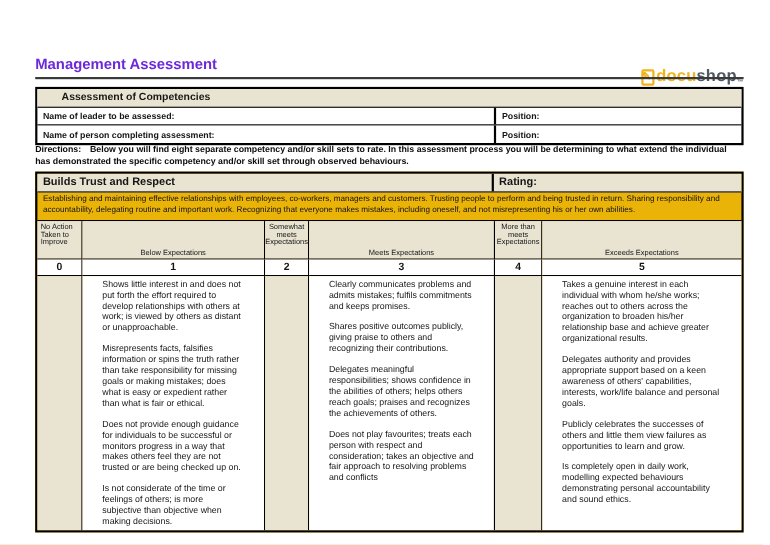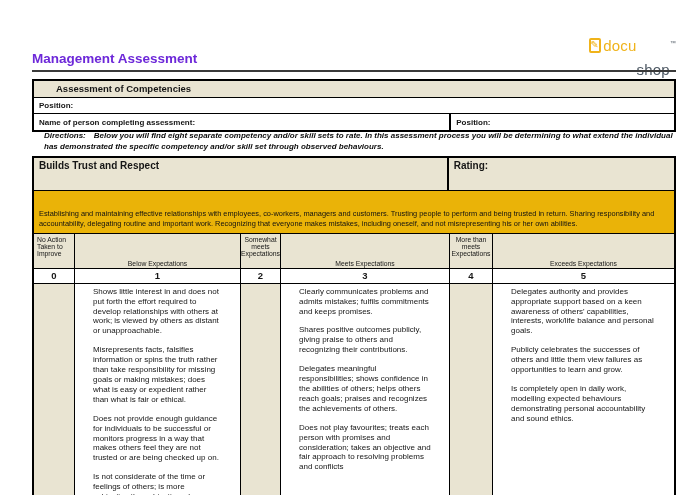--- a/index.html
+++ b/index.html
@@ -1,48 +1,48 @@
 <!DOCTYPE html>
 <html><head>
 <meta charset="utf-8">
 <style>
   * { box-sizing: border-box; margin: 0; padding: 0; }
   html,body { width:700px; height:495px; background:#ffffff; }
   body { font-family:"Liberation Sans", sans-serif; color:#161616; }
   .page { position:relative; width:700px; height:495px; overflow:hidden; background:#fff; }
 
   
-  .logo { position:absolute; top:13px; right:24px; display:flex; align-items:center; font-weight:normal; font-size:15px; letter-spacing:.2px; }
+  .logo { position:absolute; top:13px; right:24px; display:flex; align-items:flex-end; font-weight:bold; font-size:15px; letter-spacing:.2px; }
   .logo-icon { display:inline-block; width:12px; height:15px; border:2px solid #F0B31A; border-radius:2px; margin-right:2px; position:relative; }
   .logo-icon::after { content:"✎"; position:absolute; left:-1px; top:-1px; font-size:10px; color:#F0B31A; }
   .logo-docu { color:#F0B31A; }
   .logo-shop { color:#4E5964;margin-top:48px; }
   .logo-tm { font-size:6px; color:#4E5964; vertical-align:top; margin-top:-6px; }
 
   .title { position:absolute; top:51px; left:32px; font-size:13.5px; font-weight:bold; color:#6d28d9; }
   .rule { position:absolute; top:70px; left:32px; width:644px; border-top:2px solid #3a3a3a; }
 
   
   .table1 { position:absolute; top:79px; left:32px; width:644px; border:2px solid #000; background:#fff; }
   .t1-header { background:#E9E4D2; font-weight:bold; font-size:9.5px; padding:2px 22px 3px; border-bottom:1px solid #000; }
   .t1-row { display:flex; border-bottom:1px solid #000; font-weight:bold; font-size:8px; height:16px; align-items:center; }
   .t1-row.last { border-bottom:none; }
   .t1-label { flex:0 0 65.2%; border-right:2px solid #000; padding:2px 5px; height:100%; display:flex; align-items:center; }
   .t1-pos { flex:1; padding:4px 5px; height:100%; display:flex; align-items:center; }
 
   
-  .directions { position:absolute; top:131px; left:44px; width:644px; font-size:8px; font-weight:bold; line-height:1.32; color:#0d0d0d;font-style:italic; }
+  .directions { position:absolute; top:131px; left:32px; width:644px; font-size:8px; font-weight:bold; line-height:1.32; color:#0d0d0d; }
   .dir-label { margin-right:8px; }
 
   
   .table2 { position:absolute; top:156px; left:32px; width:644px; border:2px solid #000; background:#eab308; }
   .t2-head { display:flex; background:#E9E4D2; border-bottom:1px solid #000; font-weight:bold; font-size:10px; }
   .t2-head-title { flex:0 0 64.8%; border-right:2px solid #000; padding:2px 5px 3px; }
-  .t2-head-rating { flex:1; padding:2px 5px 19px; }
-  .t2-desc { font-size:7.4px; line-height:1.4; padding:18px 5px 3px; border-bottom:1px solid #000; color:#111; }
+  .t2-head-rating { flex:1; padding:2px 5px 3px; }
+  .t2-desc { font-size:7.4px; line-height:1.4; padding:1px 5px 3px; border-bottom:1px solid #000; color:#111; }
 
   .t2-grid { display:grid; grid-template-columns:41px 166px 40px 169px 43px 1fr; }
   .cell { border-right:1px solid #000; }
   .cell.colend { border-right:none; }
 
   .hdr { background:#E9E4D2; border-bottom:1px solid #000; font-size:6.8px; min-height:35px; padding:2px 3px; display:flex; }
   .hdr.topleft   { align-items:flex-start; justify-content:flex-start; text-align:left; }
   .hdr.topcenter { align-items:flex-start; justify-content:center; text-align:center; }
   .hdr.botcenter { align-items:flex-end;   justify-content:center; text-align:center; padding-bottom:1px; }
 
@@ -64,20 +64,21 @@
     <span class="logo-shop">shop</span>
     <span class="logo-tm">™</span>
   </div>
 
   <div class="title">Management Assessment</div>
   <div class="rule"></div>
 
   <div class="table1">
     <div class="t1-header">Assessment of Competencies</div>
     <div class="t1-row">
+      <div class="t1-label">Name of leader to be assessed:</div>
       <div class="t1-pos">Position:</div>
     </div>
     <div class="t1-row last">
       <div class="t1-label">Name of person completing assessment:</div>
       <div class="t1-pos">Position:</div>
     </div>
   </div>
 
   <div class="directions"><span class="dir-label">Directions:</span><span>Below you will find eight separate competency and/or skill sets to rate. In this assessment process you will be determining to what extend the individual has demonstrated the specific competency and/or skill set through observed behaviours.</span></div>
 
@@ -109,24 +110,25 @@
         <p>Shows little interest in and does not put forth the effort required to develop relationships with others at work; is viewed by others as distant or unapproachable.</p>
         <p>Misrepresents facts, falsifies information or spins the truth rather than take responsibility for missing goals or making mistakes; does what is easy or expedient rather than what is fair or ethical.</p>
         <p>Does not provide enough guidance for individuals to be successful or monitors progress in a way that makes others feel they are not trusted or are being checked up on.</p>
         <p>Is not considerate of the time or feelings of others; is more subjective than objective when making decisions.</p>
       </div>
       <div class="cell content shade"></div>
       <div class="cell content">
         <p>Clearly communicates problems and admits mistakes; fulfils commitments and keeps promises.</p>
         <p>Shares positive outcomes publicly, giving praise to others and recognizing their contributions.</p>
         <p>Delegates meaningful responsibilities; shows confidence in the abilities of others; helps others reach goals; praises and recognizes the achievements of others.</p>
-        <p>Does not play favourites; treats each person with promises and consideration; takes an objective and fair approach to resolving problems and conflicts</p>
+        <p>Does not play favourites; treats each person with respect and consideration; takes an objective and fair approach to resolving problems and conflicts</p>
       </div>
       <div class="cell content shade"></div>
       <div class="cell content colend">
+        <p>Takes a genuine interest in each individual with whom he/she works; reaches out to others across the organization to broaden his/her relationship base and achieve greater organizational results.</p>
         <p>Delegates authority and provides appropriate support based on a keen awareness of others' capabilities, interests, work/life balance and personal goals.</p>
         <p>Publicly celebrates the successes of others and little them view failures as opportunities to learn and grow.</p>
         <p>Is completely open in daily work, modelling expected behaviours demonstrating personal accountability and sound ethics.</p>
       </div>
     </div>
   </div>
 
 </div>
 
 </body></html>

